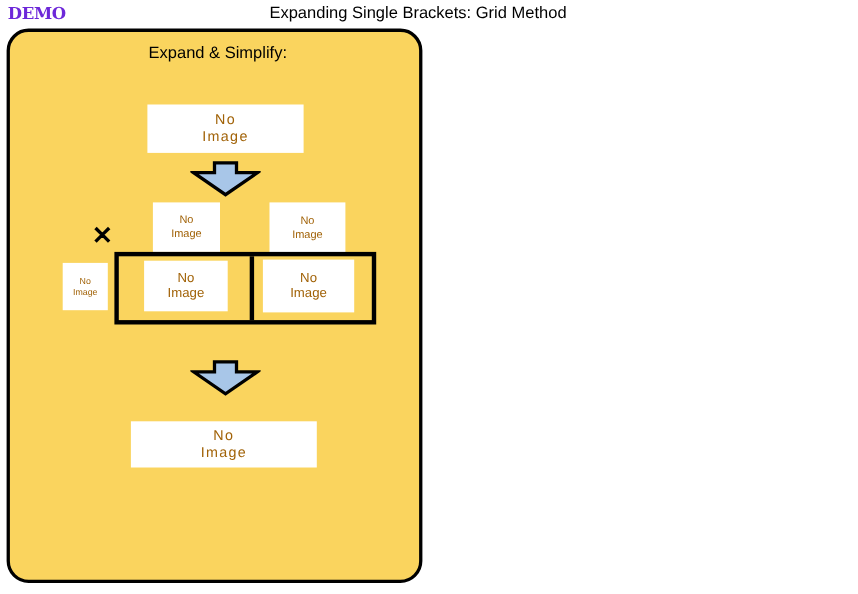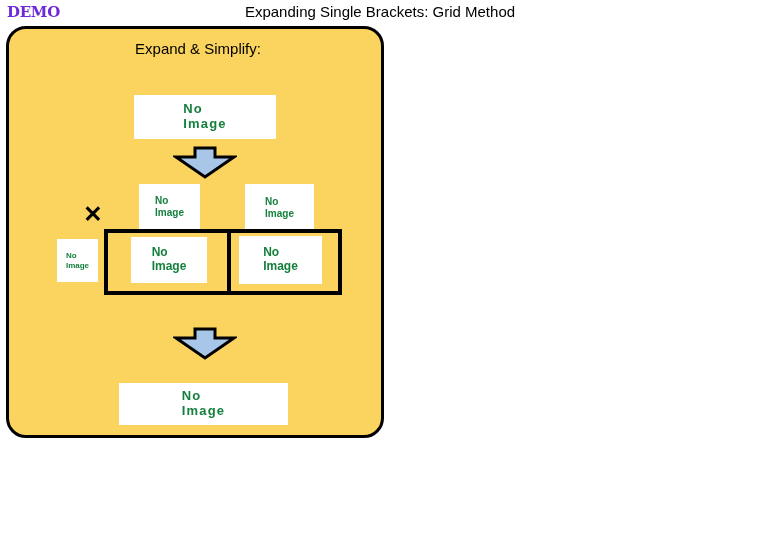--- a/index.html
+++ b/index.html
@@ -42,21 +42,21 @@
     line-height: 20px;
     white-space: nowrap;
   }
 
   
   #yellow-panel {
     position: absolute;
     left: 6px;
     top: 26px;
     width: 378px;
-    height: 412px;
+    height: 504px;
     background: #FAD45E;
     border: 3px solid #000000;
     border-radius: 20px;
     box-sizing: border-box;
   }
 
   #panel-heading {
     position: absolute;
     left: 0;
     top: 11px;
@@ -65,24 +65,24 @@
     font-family: "Liberation Sans", sans-serif;
     font-size: 15px;
     color: #000000;
     white-space: nowrap;
   }
 
   
   .noimg {
     position: absolute;
     background: #FFFFFF;
-    color: #15803d;
-    font-family: "Liberation Sans", sans-serif;
-    font-weight: bold;
-    text-align: left;
+    color: #a16207;
+    font-family: "Liberation Sans", sans-serif;
+    font-weight: normal;
+    text-align: center;
     display: flex;
     align-items: center;
     justify-content: center;
     box-sizing: border-box;
     line-height: 1.15;
     white-space: pre-line;
     overflow: hidden;
   }
 
   #question-placeholder {

